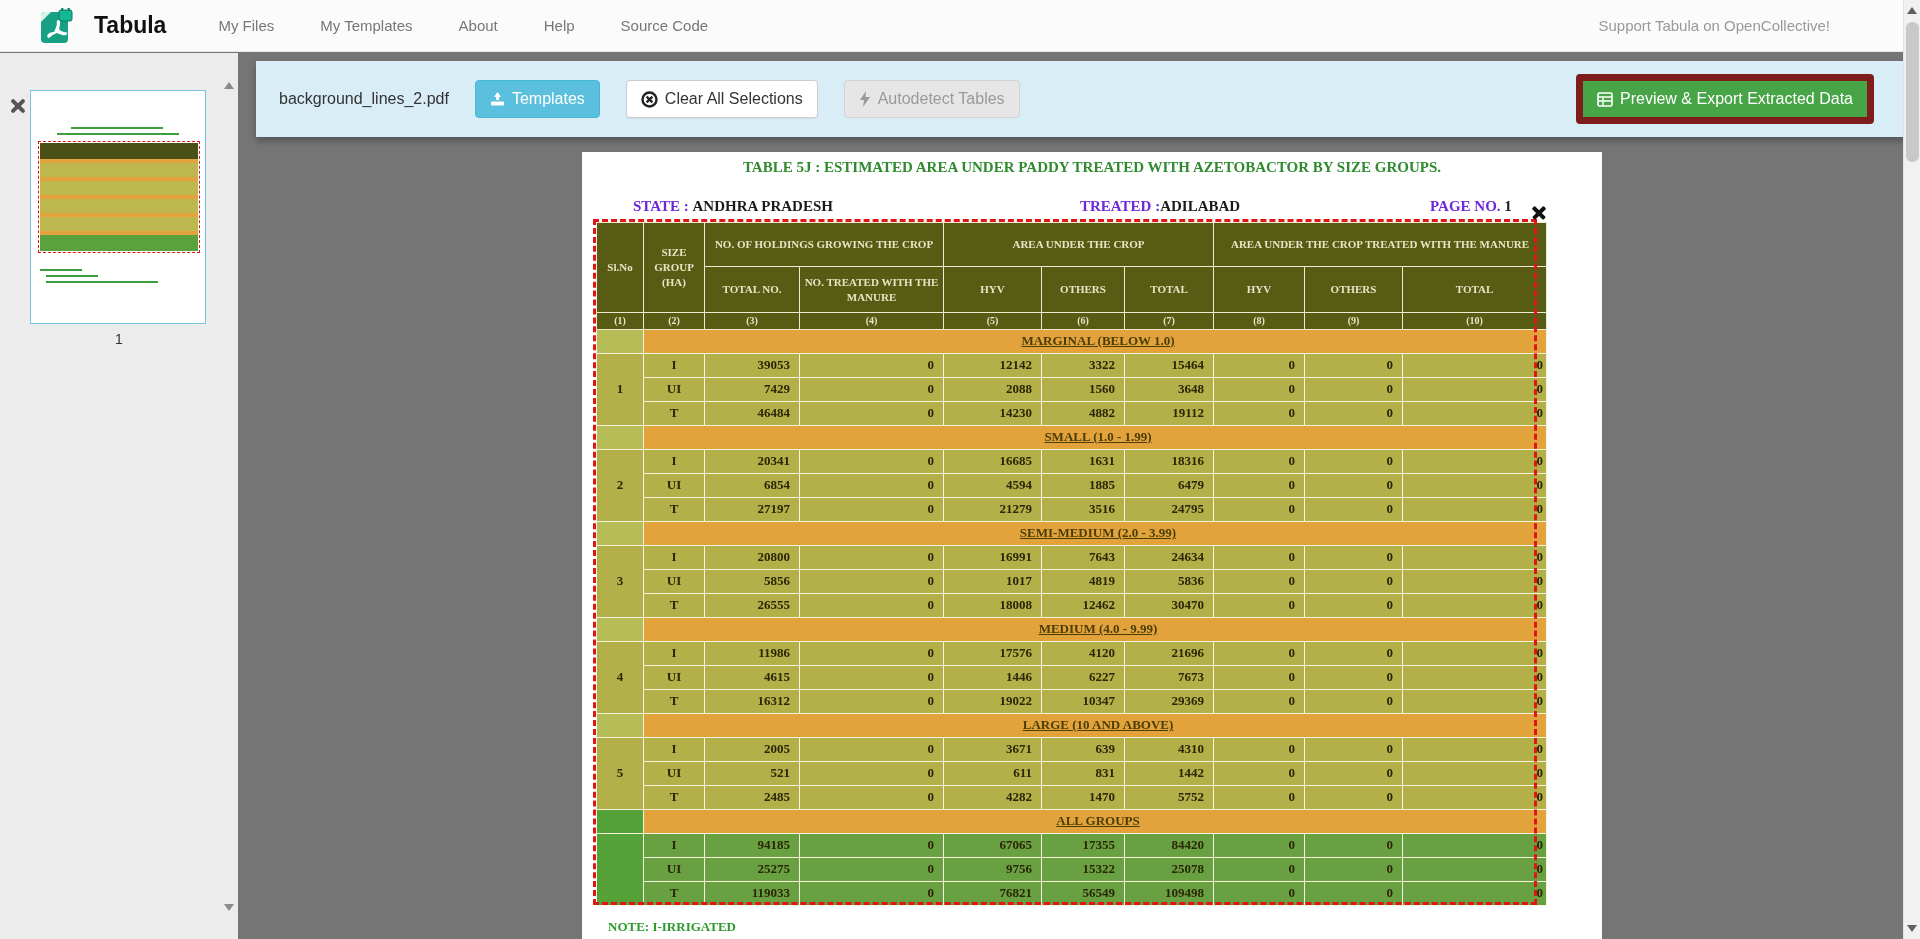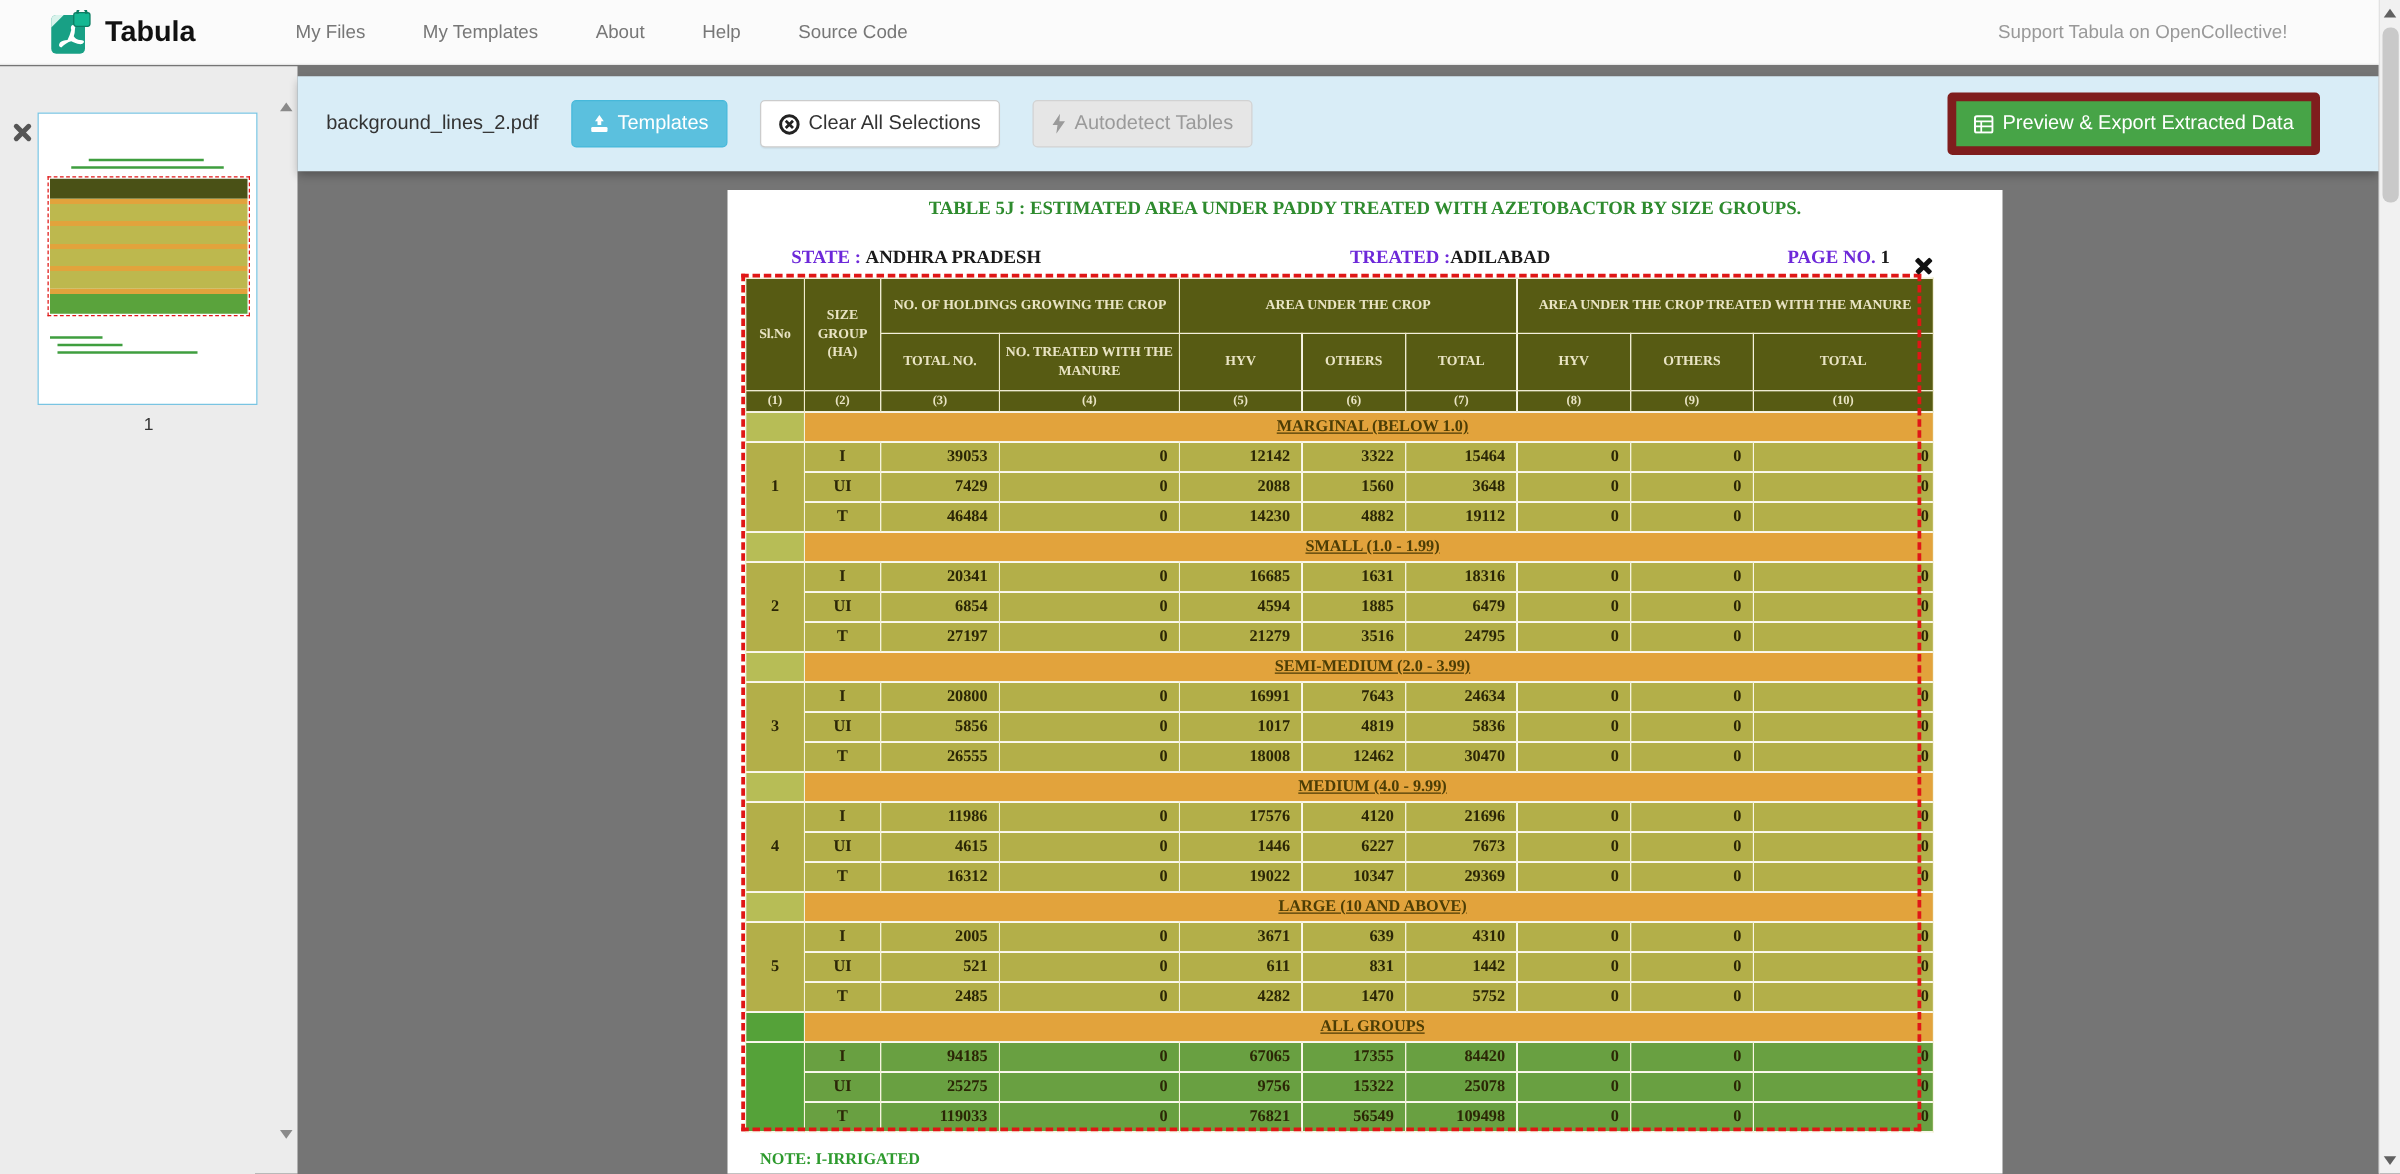--- a/index.html
+++ b/index.html
@@ -2,21 +2,21 @@
 <html><head>
 <meta charset="utf-8">
 <style>
   * { box-sizing: border-box; margin: 0; padding: 0; }
   html,body { width:1920px; height:939px; overflow:hidden; }
   body { font-family:"Liberation Sans", sans-serif; background:#757575; position:relative; }
 
   
   .navbar { position:absolute; left:0; top:0; width:1920px; height:52px; background:#fbfbfb;
             border-bottom:1px solid #e7e7e7; display:flex; align-items:center; padding:0 90px 0 40px; z-index:5;}
-  .brand { display:flex; align-items:center; gap:10px; margin-right:80px; }
+  .brand { display:flex; align-items:center; gap:20px; margin-right:52px; }
   .logo { position:relative; width:34px; height:36px; }
   .brand-name { font-size:23px; font-weight:bold; color:#111; }
   .nav-links { display:flex; gap:46px; list-style:none;justify-content:flex-end; }
   .nav-links li { font-size:15px; color:#777; cursor:pointer; }
   .nav-support { margin-left:auto; font-size:15px; color:#999; }
 
   
   .vscroll { position:absolute; right:0; top:0; width:17px; height:939px; background:#f1f1f1;
              border-left:1px solid #e2e2e2; z-index:50; }
   .tri-up { width:0;height:0;border-left:5px solid transparent;border-right:5px solid transparent;
@@ -42,21 +42,21 @@
   .tt-body { height:72px; background:repeating-linear-gradient(180deg,#e2a33c 0px,#e2a33c 4px,#bdb84e 4px,#bdb84e 18px); }
   .tt-foot { height:20px; background:linear-gradient(180deg,#e2a33c 0 4px,#5aa33c 4px 100%); }
   .tt-sel { position:absolute; left:-2px; top:-2px; right:-2px; bottom:-2px; border:1px dashed #e01616; }
   .thumb-pageno { position:absolute; left:0; top:278px; width:238px; text-align:center;
                   font-size:14px; color:#333; }
   .side-up { position:absolute; left:224px; top:12px; }
   .side-down { position:absolute; left:224px; bottom:10px; }
   .side-up .tri-up,.side-down .tri-down { position:static; border-bottom-color:#8a8a8a; border-top-color:#8a8a8a; }
 
   
-  .toolbar { position:absolute; left:238px; top:61px; width:1665px; height:76px; background:#d9edf7;
+  .toolbar { position:absolute; left:256px; top:61px; width:1665px; height:76px; background:#d9edf7;
              box-shadow:0 4px 7px rgba(0,0,0,.28); display:flex; align-items:center; padding:0 47px 0 23px; z-index:4; }
   .filename { font-size:16px; color:#333; margin-right:26px; }
   .btn { display:inline-flex; align-items:center; gap:7px; font-size:16px; border-radius:4px;
          padding:9px 14px; cursor:pointer; white-space:nowrap; }
   .btn-templates { background:#5bc0de; border:1px solid #46b8da; color:#fff; margin-right:26px; }
   .btn-clear { background:#ffffff; border:1px solid #ccc; color:#333; margin-right:26px;
                box-shadow:0 1px 1px rgba(0,0,0,.06); }
   .btn-auto { background:#e6e6e6; border:1px solid #d2d2d2; color:#9a9a9a; cursor:default; }
   .btn-export { background:#47a447; border:7px solid #7f1d1d; color:#fff; margin-left:auto; }
   .btn svg { display:block; }

